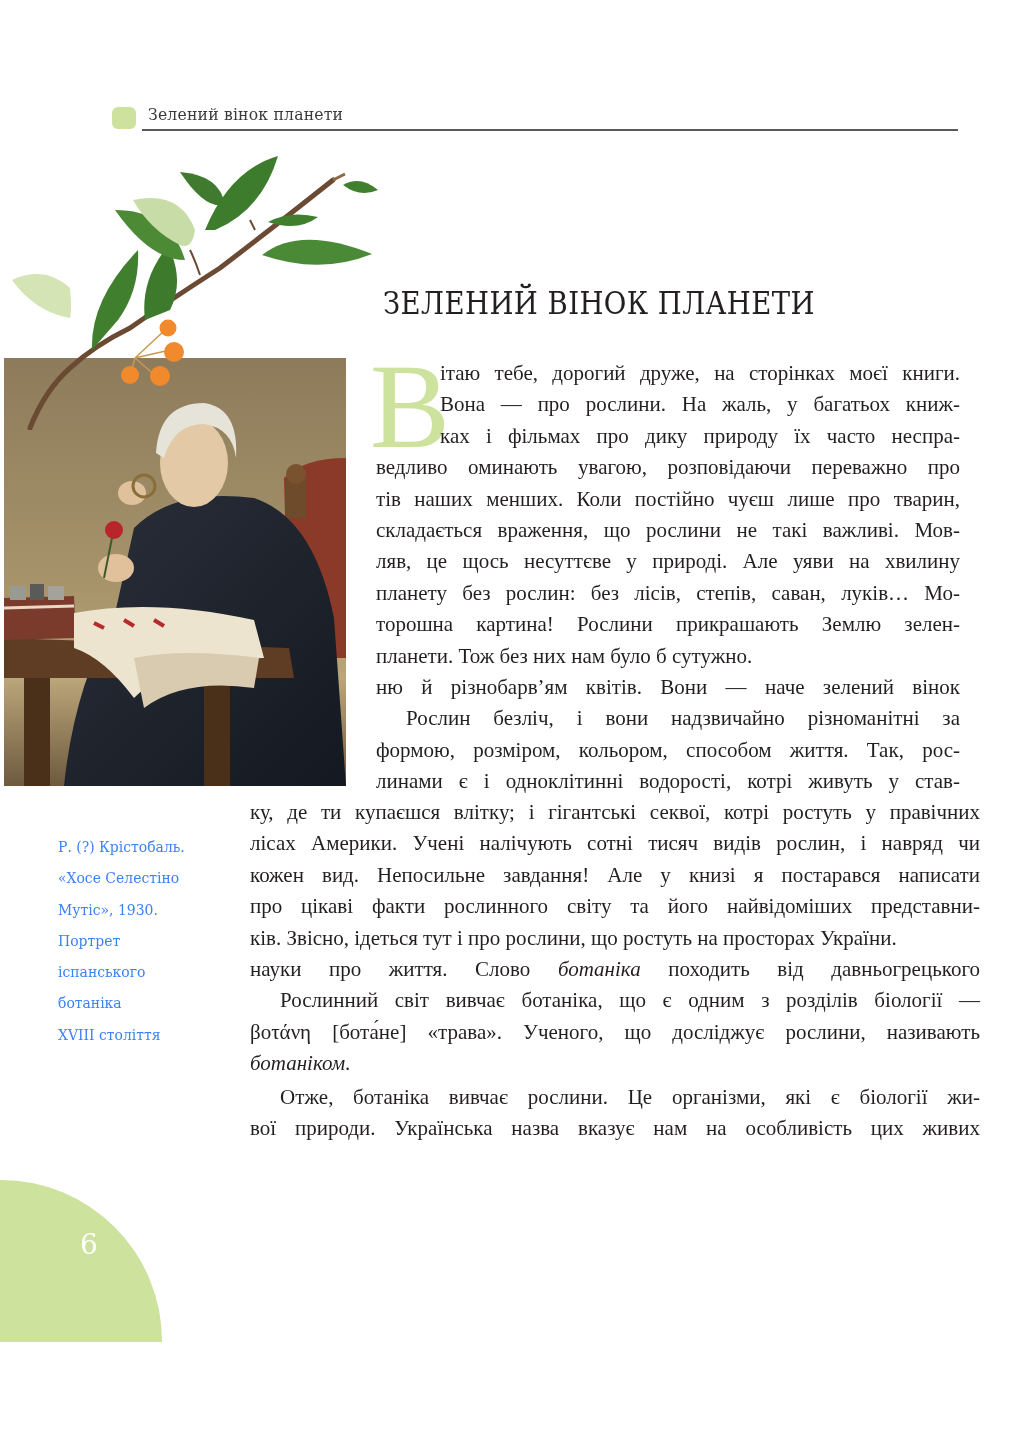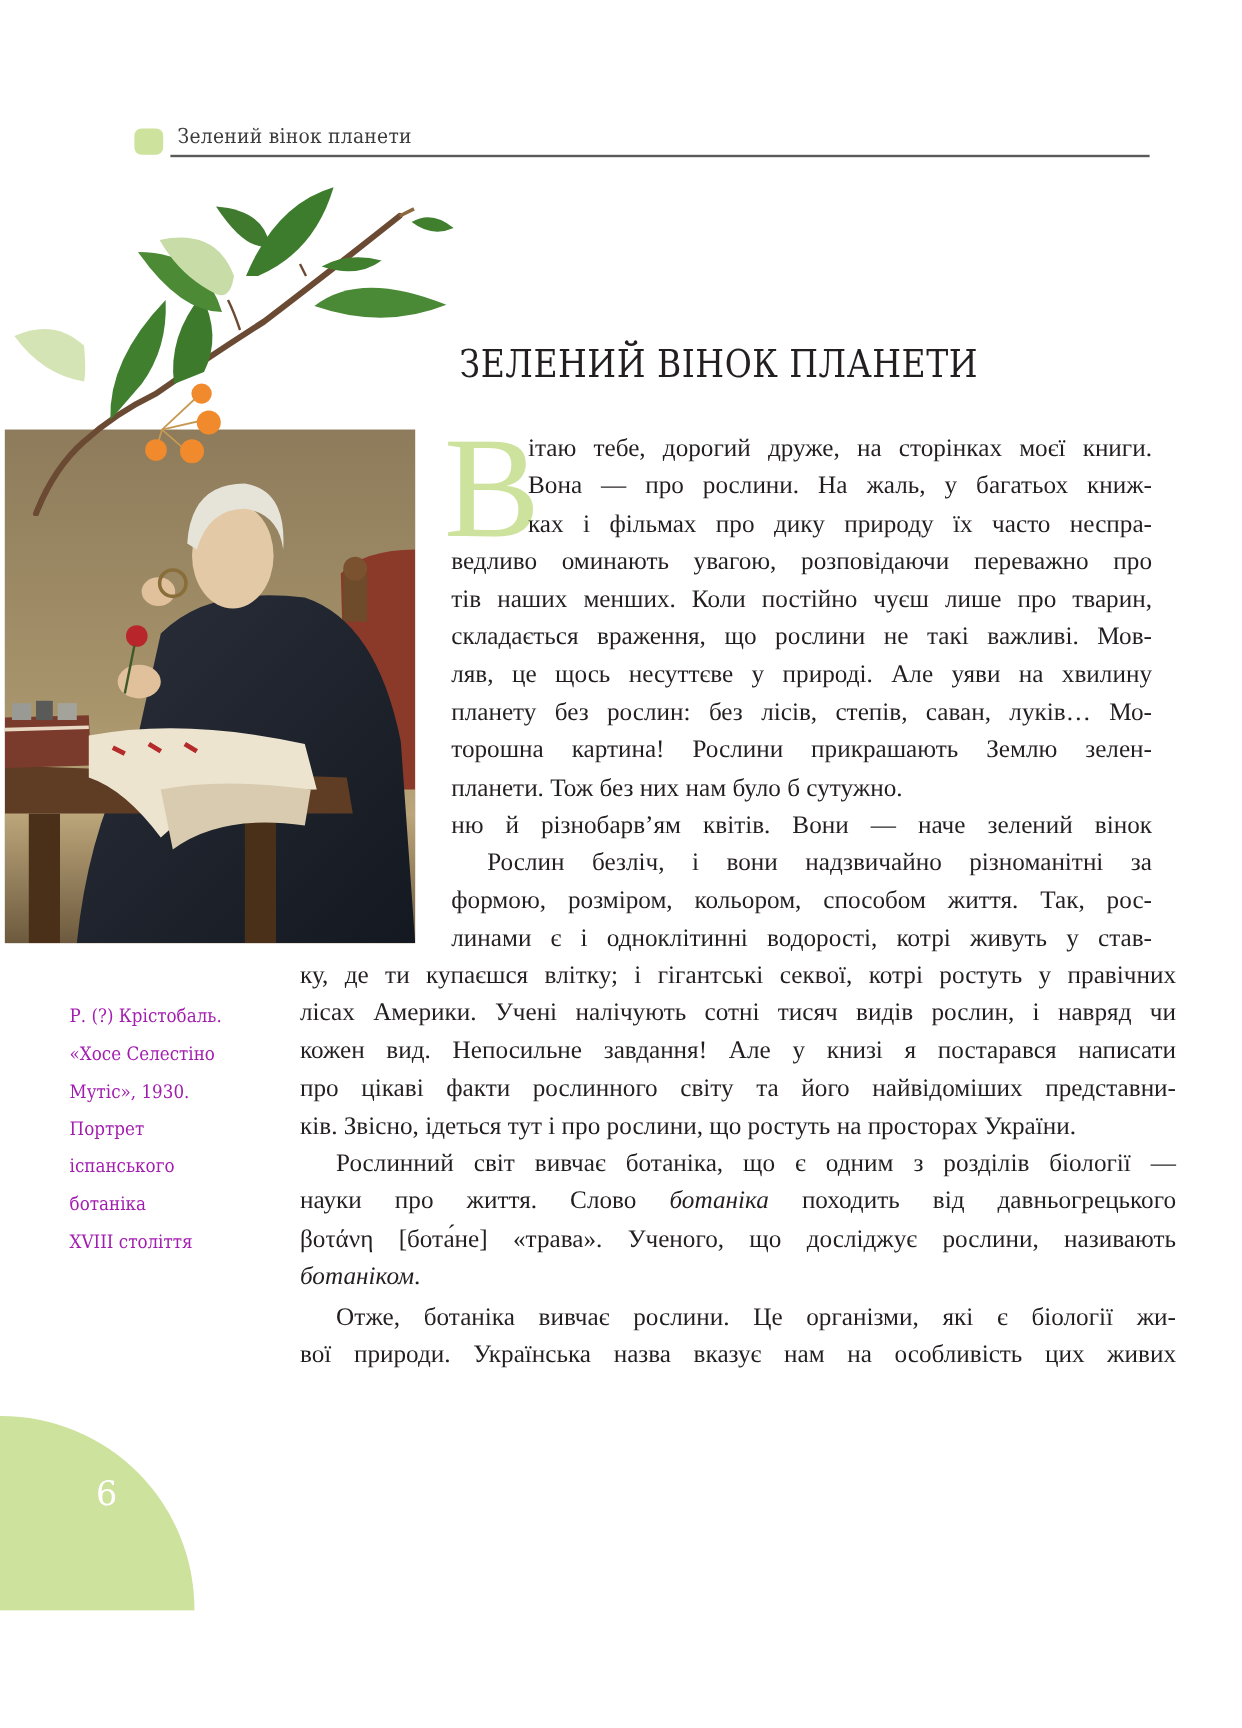--- a/index.html
+++ b/index.html
@@ -17,21 +17,21 @@
 
     .chapter-title { position:absolute; left:383px; top:284px; font-family:"DejaVu Serif",serif; font-size:32px; font-weight:normal; color:#231f20; letter-spacing:0.5px; transform:scaleX(0.86); transform-origin:left; white-space:nowrap; margin:0; }
 
     .text-block { position:absolute; font-family:"Liberation Serif","DejaVu Serif",serif; font-size:21px; line-height:31.4px; color:#231f20; }
     .line { display:block; white-space:nowrap; text-align:justify; text-align-last:justify; height:31.4px; }
     .line.last { text-align-last:left; }
     .line.indent { text-indent:30px; }
 
     .dropcap { position:absolute; left:370px; top:352px; font-family:"Liberation Serif","DejaVu Serif",serif; font-size:120px; line-height:110px; color:#cde29c; }
 
-    .caption { position:absolute; left:58px; top:832px; font-family:"DejaVu Serif",serif; font-size:15.5px; line-height:31.3px; color:#a21caf; }
+    .caption { position:absolute; left:58px; top:832px; font-family:"DejaVu Serif",serif; font-size:15.5px; line-height:31.3px; color:#3b82f6; }
     .caption span { display:block; white-space:nowrap; transform:scaleX(0.9); transform-origin:left; }
 
     .page-circle { position:absolute; left:-160px; top:1180px; width:322px; height:322px; border-radius:50%; background:#cde29c; }
     .page-number { position:absolute; left:80px; top:1228px; font-family:"DejaVu Serif",serif; font-size:28px; color:#ffffff; }
     .page-bottom-mask { position:absolute; left:0; top:1342px; width:1035px; height:98px; background:#ffffff; }
 
     em { font-style:italic; }
   </style>
 </head>
 <body>
@@ -140,22 +140,22 @@
   <span class="line">формою, розміром, кольором, способом життя. Так, рос-</span>
   <span class="line">линами є і одноклітинні водорості, котрі живуть у став-</span>
 </div>
 
 <div class="text-block" style="left:230px; top:797px; width:730px;margin-left:20px;">
   <span class="line">ку, де ти купаєшся влітку; і гігантські секвої, котрі ростуть у правічних</span>
   <span class="line">лісах Америки. Учені налічують сотні тисяч видів рослин, і навряд чи</span>
   <span class="line">кожен вид. Непосильне завдання! Але у книзі я постарався написати</span>
   <span class="line">про цікаві факти рослинного світу та його найвідоміших представни-</span>
   <span class="line last">ків. Звісно, ідеться тут і про рослини, що ростуть на просторах України.</span>
+  <span class="line"><span>науки про життя. Слово </span><em>ботаніка</em><span> походить від давньогрецького</span></span>
   <span class="line indent">Рослинний світ вивчає ботаніка, що є одним з розділів біології —</span>
-  <span class="line"><span>науки про життя. Слово </span><em>ботаніка</em><span> походить від давньогрецького</span></span>
   <span class="line">βοτάνη [бота́не] «трава». Ученого, що досліджує рослини, називають</span>
   <span class="line last"><em>ботаніком</em><span>.</span></span>
   <span class="line indent" style="margin-top:2px;">Отже, ботаніка вивчає рослини. Це організми, які є біології жи-</span>
   <span class="line">вої природи. Українська назва вказує нам на особливість цих живих</span>
 </div>
 
 <div class="caption">
   <span>Р. (?) Крістобаль.</span>
   <span>«Хосе Селестіно</span>
   <span>Мутіс», 1930.</span>

